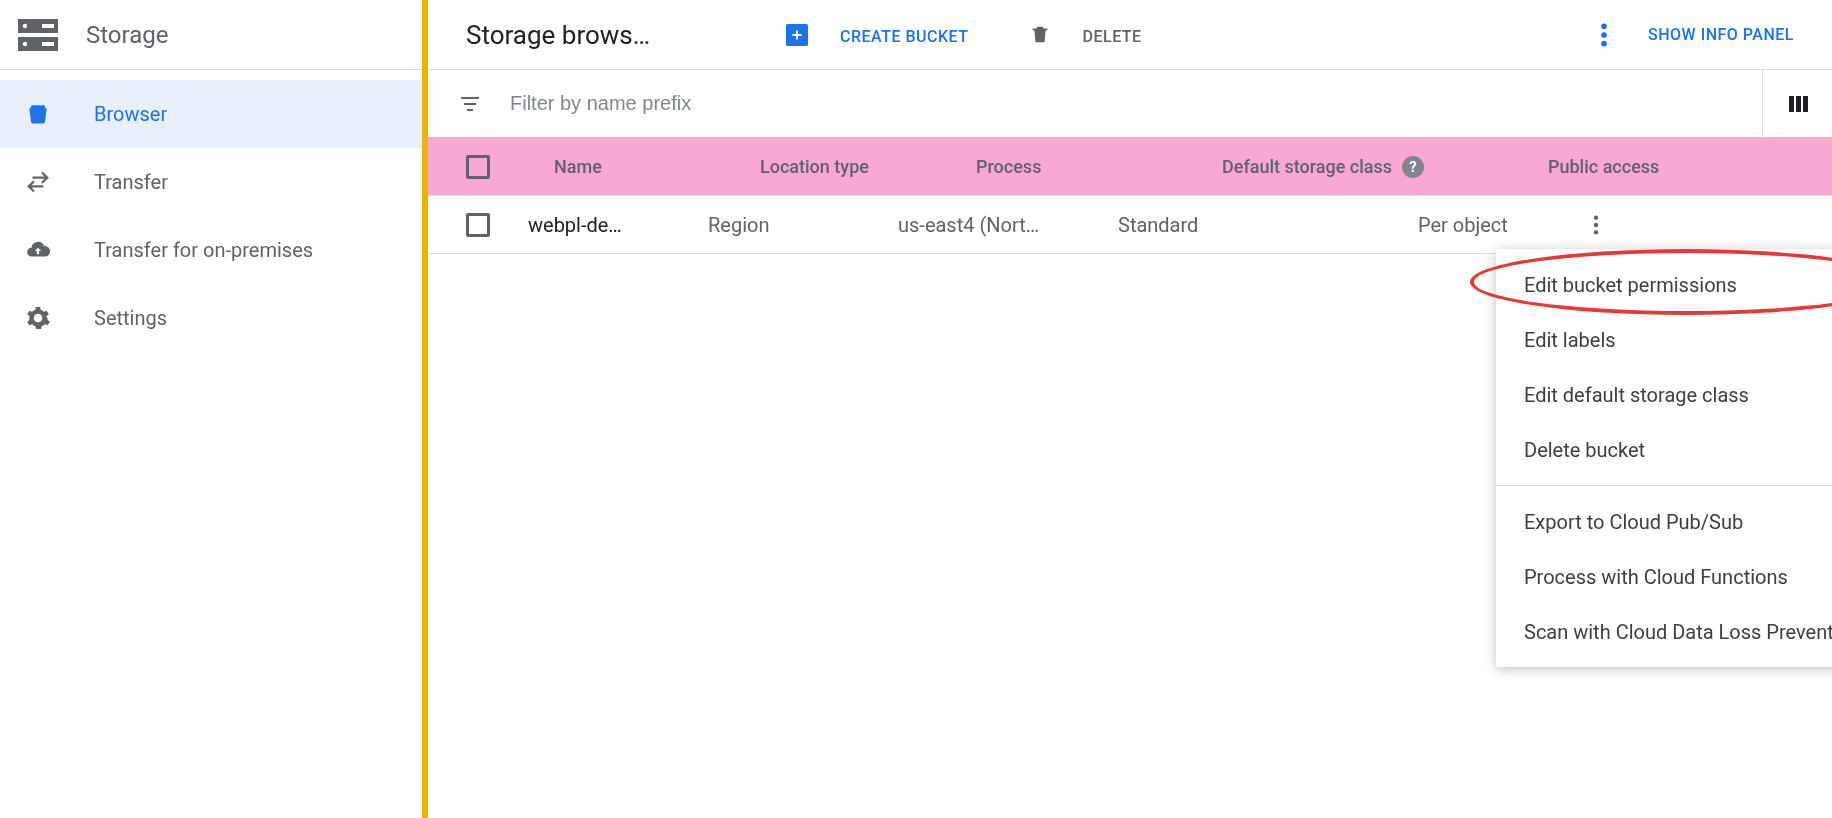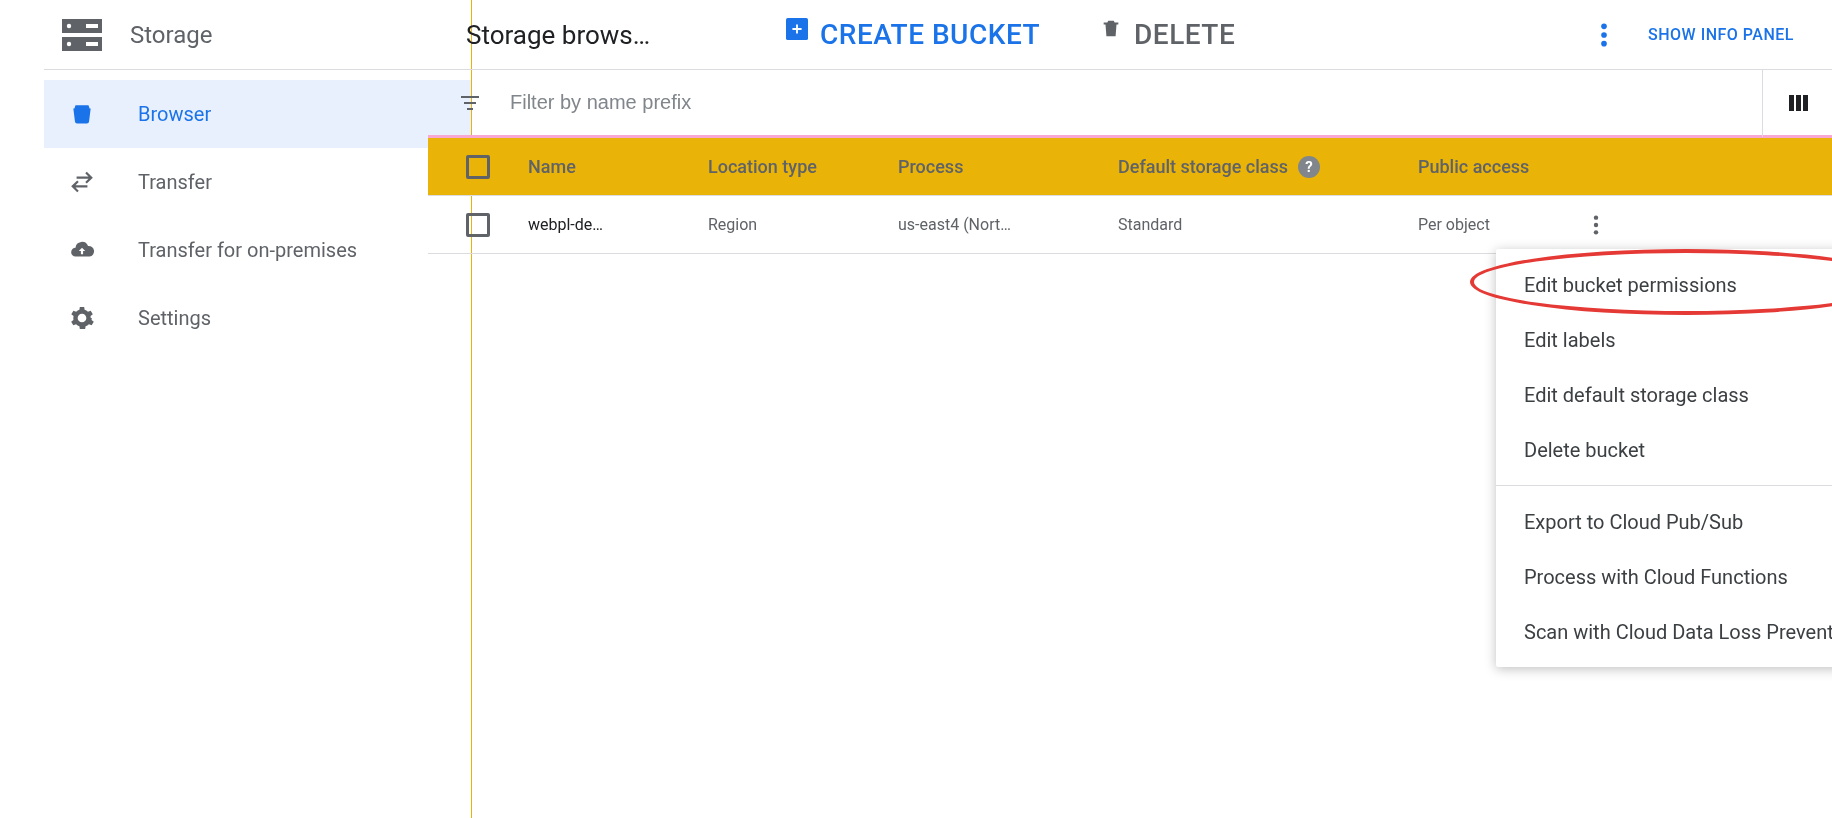--- a/index.html
+++ b/index.html
@@ -10,22 +10,21 @@
       width: 1832px;
       height: 818px;
       position: relative;
       overflow: hidden;
     }
     .sidebar {
       position: absolute;
       left: 0; top: 0;
       width: 428px;
       height: 100%;
-      border-right: 1px solid #eab308;
-      margin-left: 44px;
+      border-right: 6px solid #eab308;
     }
     .sidebar-header {
       display: flex;
       align-items: center;
       height: 70px;
       padding-left: 18px;
       border-bottom: 1px solid #dadce0;
     }
     .sidebar-header .storage-icon {
       width: 40px; height: 36px;
@@ -74,27 +73,28 @@
       font-size: 26px;
       color: #202124;
       width: 280px;
       white-space: nowrap;
       overflow: hidden;
       text-overflow: ellipsis;
       margin-right: 40px;
     }
     .toolbar-btn {
       display: flex;
-      align-items: flex-start;
-      font-size: 28px;
+      align-items: flex-end;
+      font-size: 16px;
       font-weight: 500;
       letter-spacing: 0.5px;
       color: #1a73e8;
       cursor: pointer;
       margin-right: 60px;
+      gap: 20px;
     }
     .toolbar-btn.muted { color: #5f6368; }
     .toolbar-btn .ticon { margin-right: 12px; display:flex; align-items:center; }
     .toolbar-spacer { flex: 1; }
     .more-vert-blue {
       color: #1a73e8;
       margin-right: 40px;
       cursor: pointer;
       display:flex; align-items:center;
     }
@@ -103,21 +103,21 @@
       font-size: 16px;
       font-weight: 500;
       letter-spacing: 0.5px;
       cursor: pointer;
     }
     .filterbar {
       display: flex;
       align-items: center;
       height: 68px;
       padding-left: 30px;
-      border-bottom: 3px solid #f9a8d4;
+      border-bottom: 1px solid #f9a8d4;
     }
     .filter-icon { color: #5f6368; margin-right: 28px; display:flex; align-items:center;}
     .filter-input {
       border: none;
       outline: none;
       font-size: 20px;
       color: #5f6368;
       flex: 1;
       background: transparent;
     }
@@ -126,38 +126,39 @@
       width: 70px; height: 68px;
       border-left: 1px solid #dadce0;
       display: flex; align-items: center; justify-content: center;
       color: #202124;
       cursor: pointer;
     }
     .table-header {
       display: flex;
       align-items: center;
       height: 58px;
-      background: #eab308;
+      background: #f9a8d4;
       border-bottom: 1px solid #dadce0;
       font-size: 18px;
       color: #5f6368;
       font-weight: 500;
+      gap: 26px;
     }
     .col-check { width: 100px; display:flex; justify-content:center; }
     .col-name { width: 180px; }
     .col-loctype { width: 190px; }
     .col-loc { width: 220px; }
     .col-class { width: 300px; display:flex; align-items:flex-start; }
     .col-public { width: 158px; }
     .table-row {
       display: flex;
       align-items: center;
       height: 58px;
       border-bottom: 1px solid #dadce0;
-      font-size: 16px;
+      font-size: 20px;
       color: #5f6368;
     }
     .table-row .col-name { color: #202124; }
     .ellipsis { white-space: nowrap; overflow: hidden; text-overflow: ellipsis; }
     .checkbox {
       width: 24px; height: 24px;
       border: 3px solid #5f6368;
       border-radius: 2px;
     }
     .help-icon {

